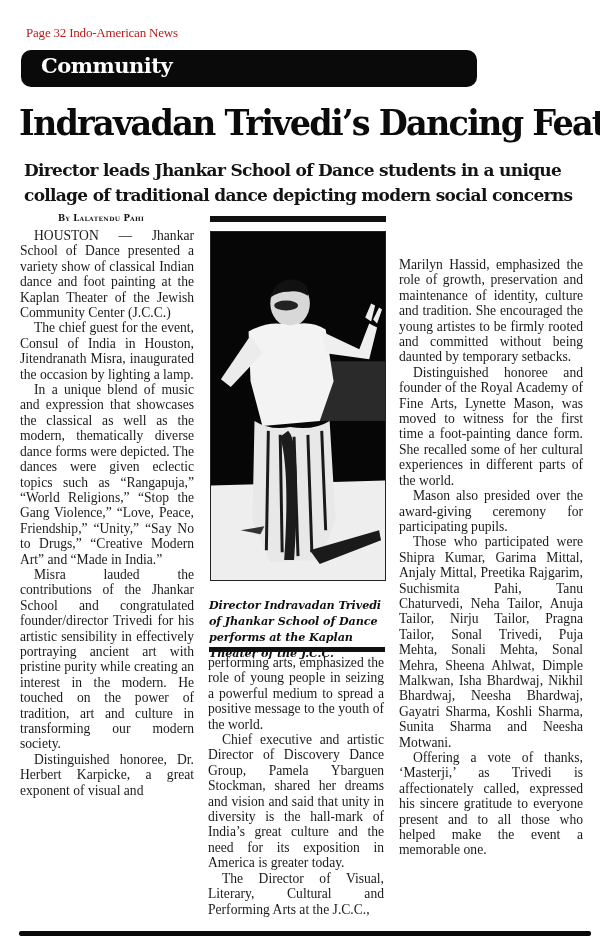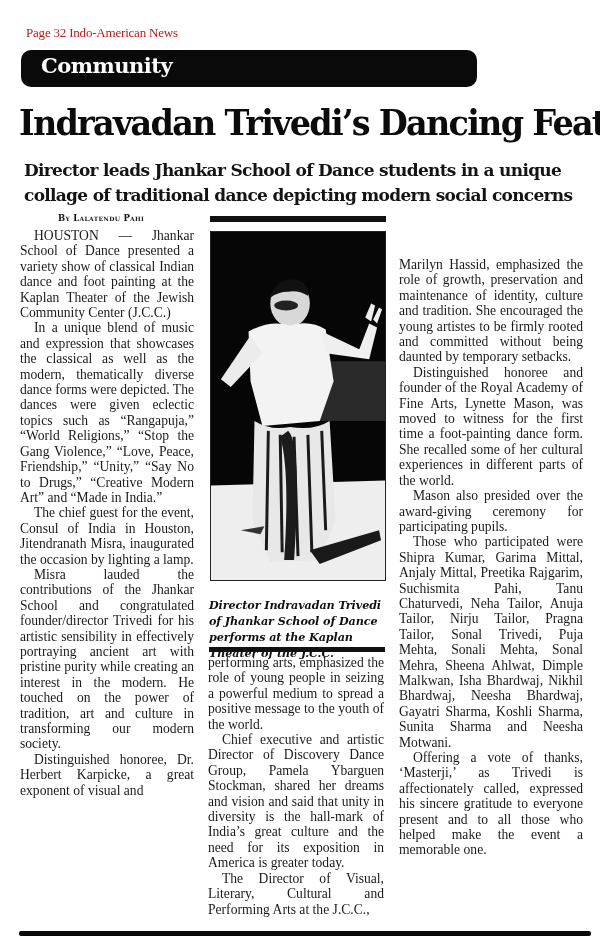--- a/index.html
+++ b/index.html
@@ -31,22 +31,22 @@
   <span>Community</span>
 </div>
 
 <h1 class="headline">Indravadan Trivedi’s Dancing Feat</h1>
 <h2 class="deck">Director leads Jhankar School of Dance students in a unique collage of traditional dance depicting modern social concerns</h2>
 
 <div class="byline">By Lalatendu Pahi</div>
 
 <div class="col col1">
   <p>HOUSTON — Jhankar School of Dance presented a variety show of classical Indian dance and foot painting at the Kaplan Theater of the Jewish Community Center (J.C.C.)</p>
+  <p>The chief guest for the event, Consul of India in Houston, Jitendranath Misra, inaugurated the occasion by lighting a lamp.</p>
   <p>In a unique blend of music and expression that showcases the classical as well as the modern, thematically diverse dance forms were depicted. The dances were given eclectic topics such as “Rangapuja,” “World Religions,” “Stop the Gang Violence,” “Love, Peace, Friendship,” “Unity,” “Say No to Drugs,” “Creative Modern Art” and “Made in India.”</p>
-  <p>The chief guest for the event, Consul of India in Houston, Jitendranath Misra, inaugurated the occasion by lighting a lamp.</p>
   <p>Misra lauded the contributions of the Jhankar School and congratulated founder/director Trivedi for his artistic sensibility in effectively portraying ancient art with pristine purity while creating an interest in the modern. He touched on the power of tradition, art and culture in transforming our modern society.</p>
   <p>Distinguished honoree, Dr. Herbert Karpicke, a great exponent of visual and</p>
 </div>
 
 <div class="rule-top"></div>
 
 <div class="photo" title="Photograph of a man dancing on stage in a white shirt and striped dhoti, right hand raised">
   <svg viewBox="0 0 176 350" preserveAspectRatio="none">
     <rect x="0" y="0" width="176" height="350" fill="#060606"></rect>
 

